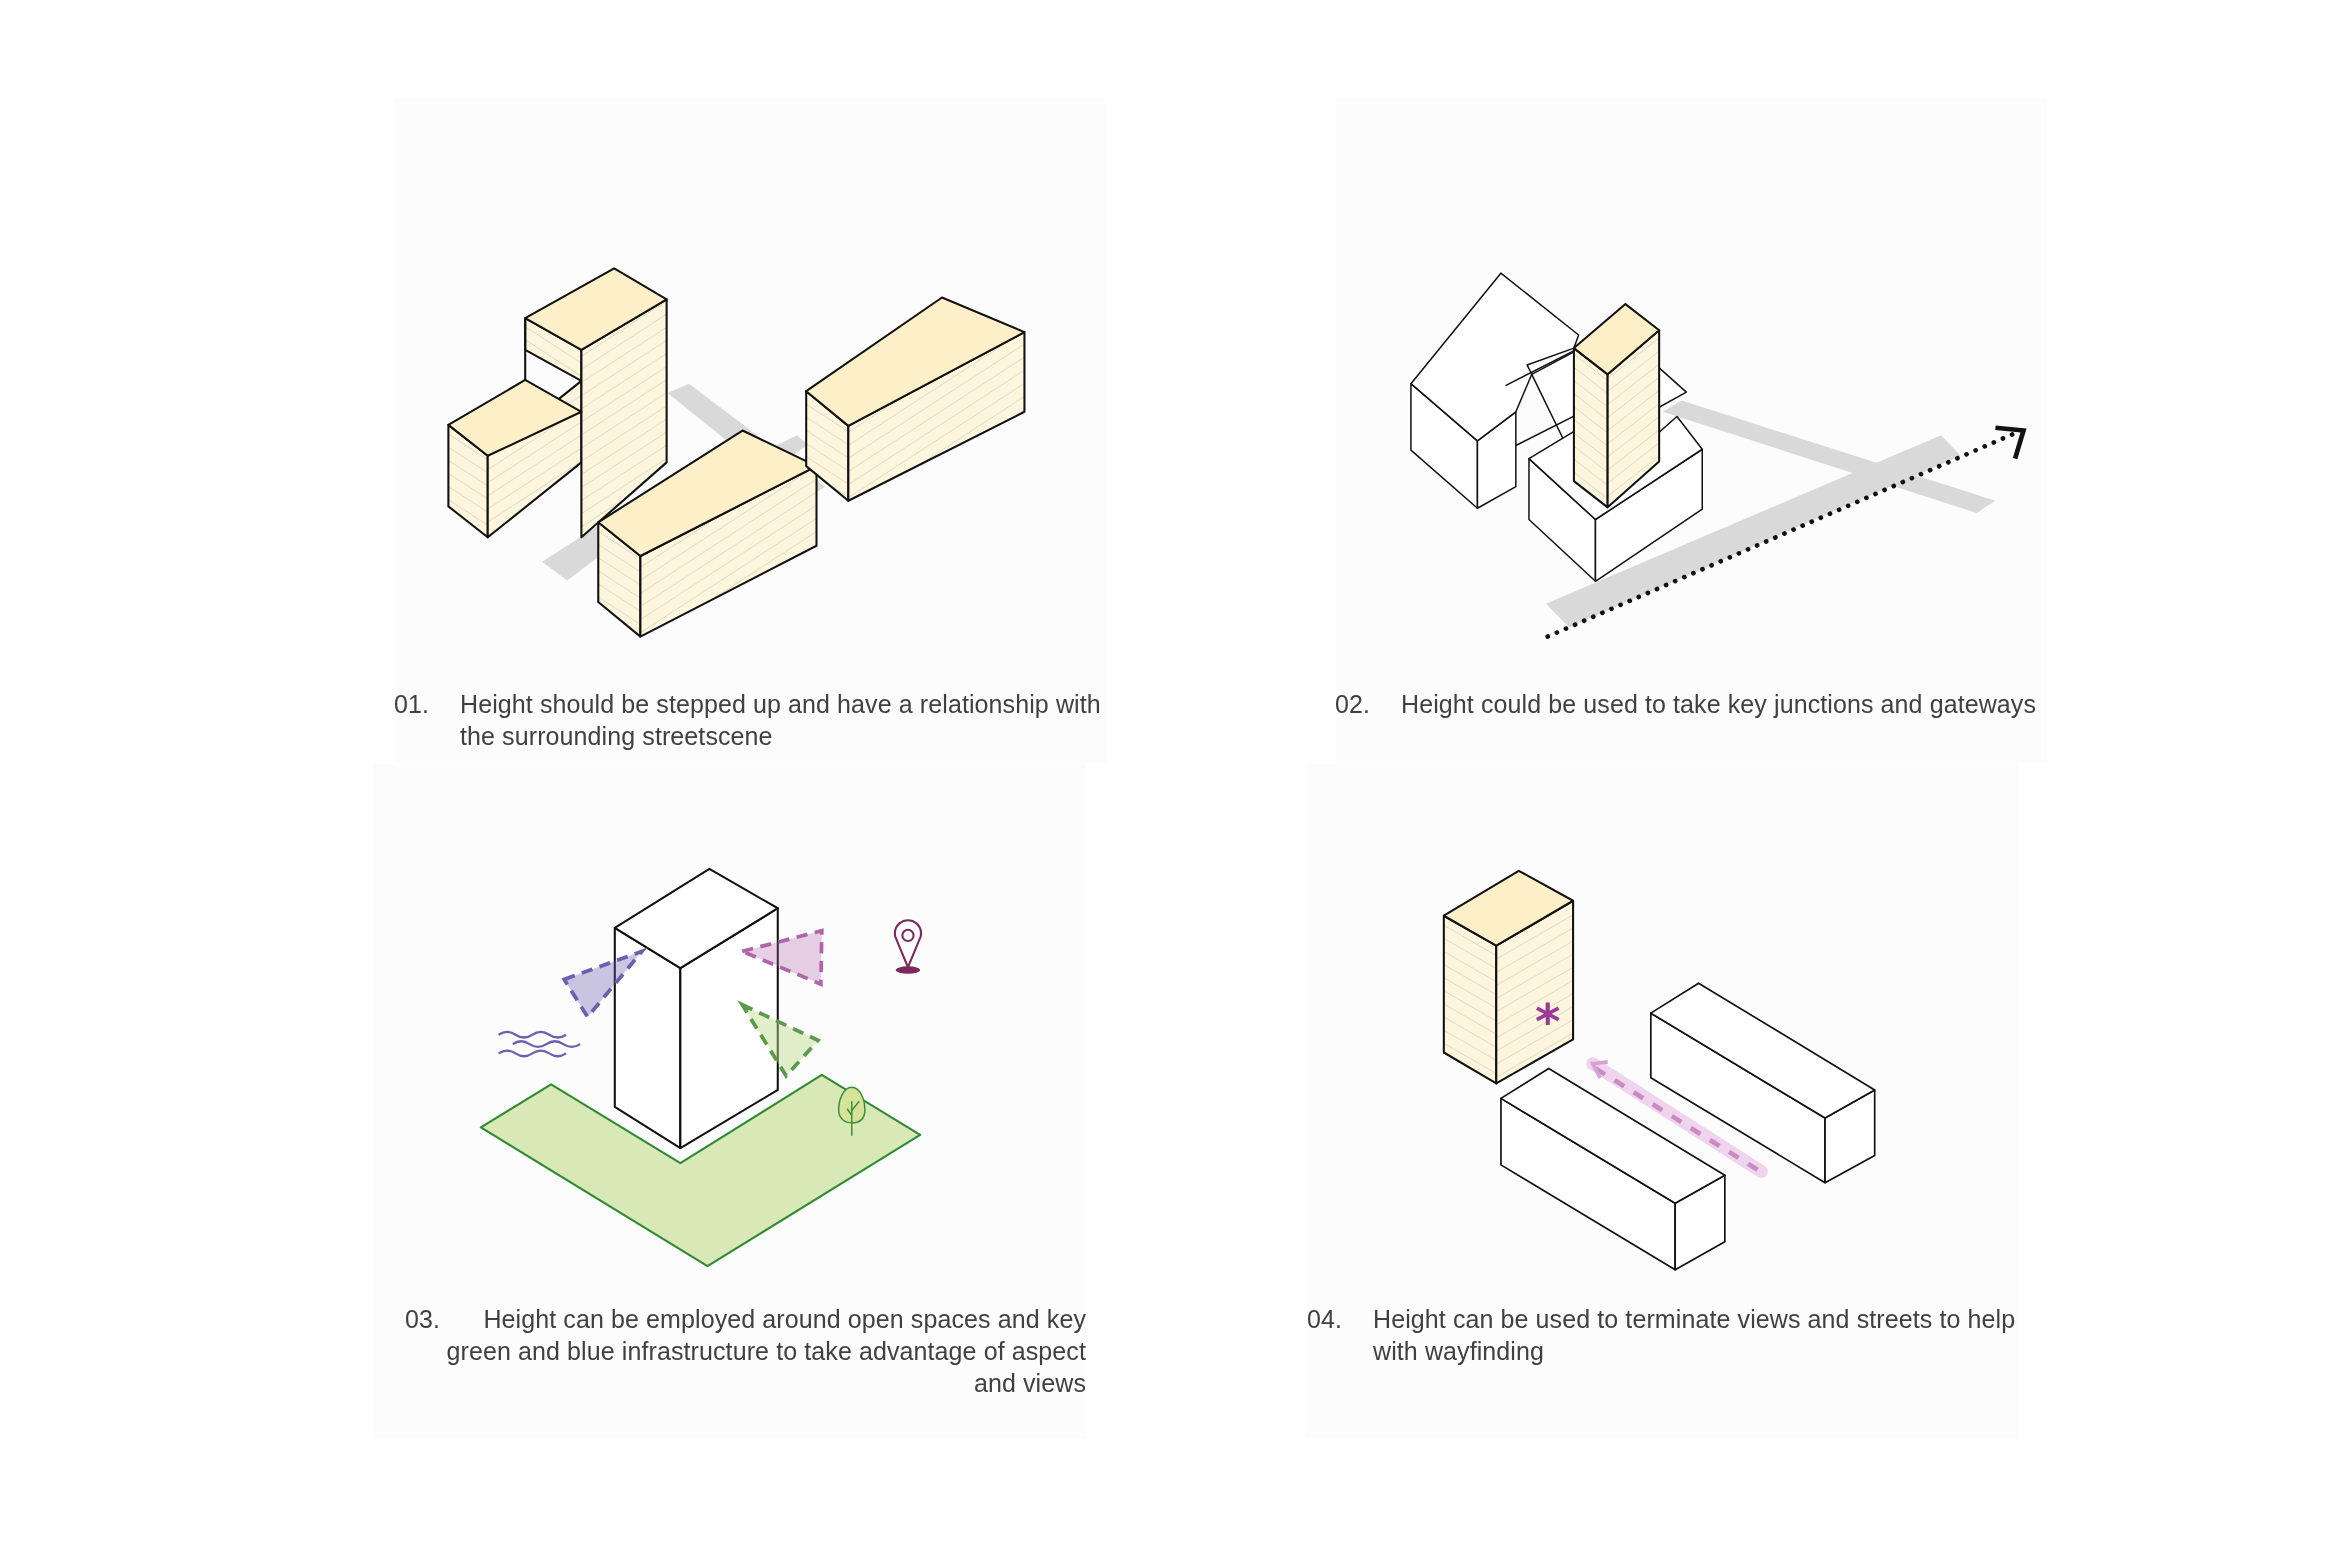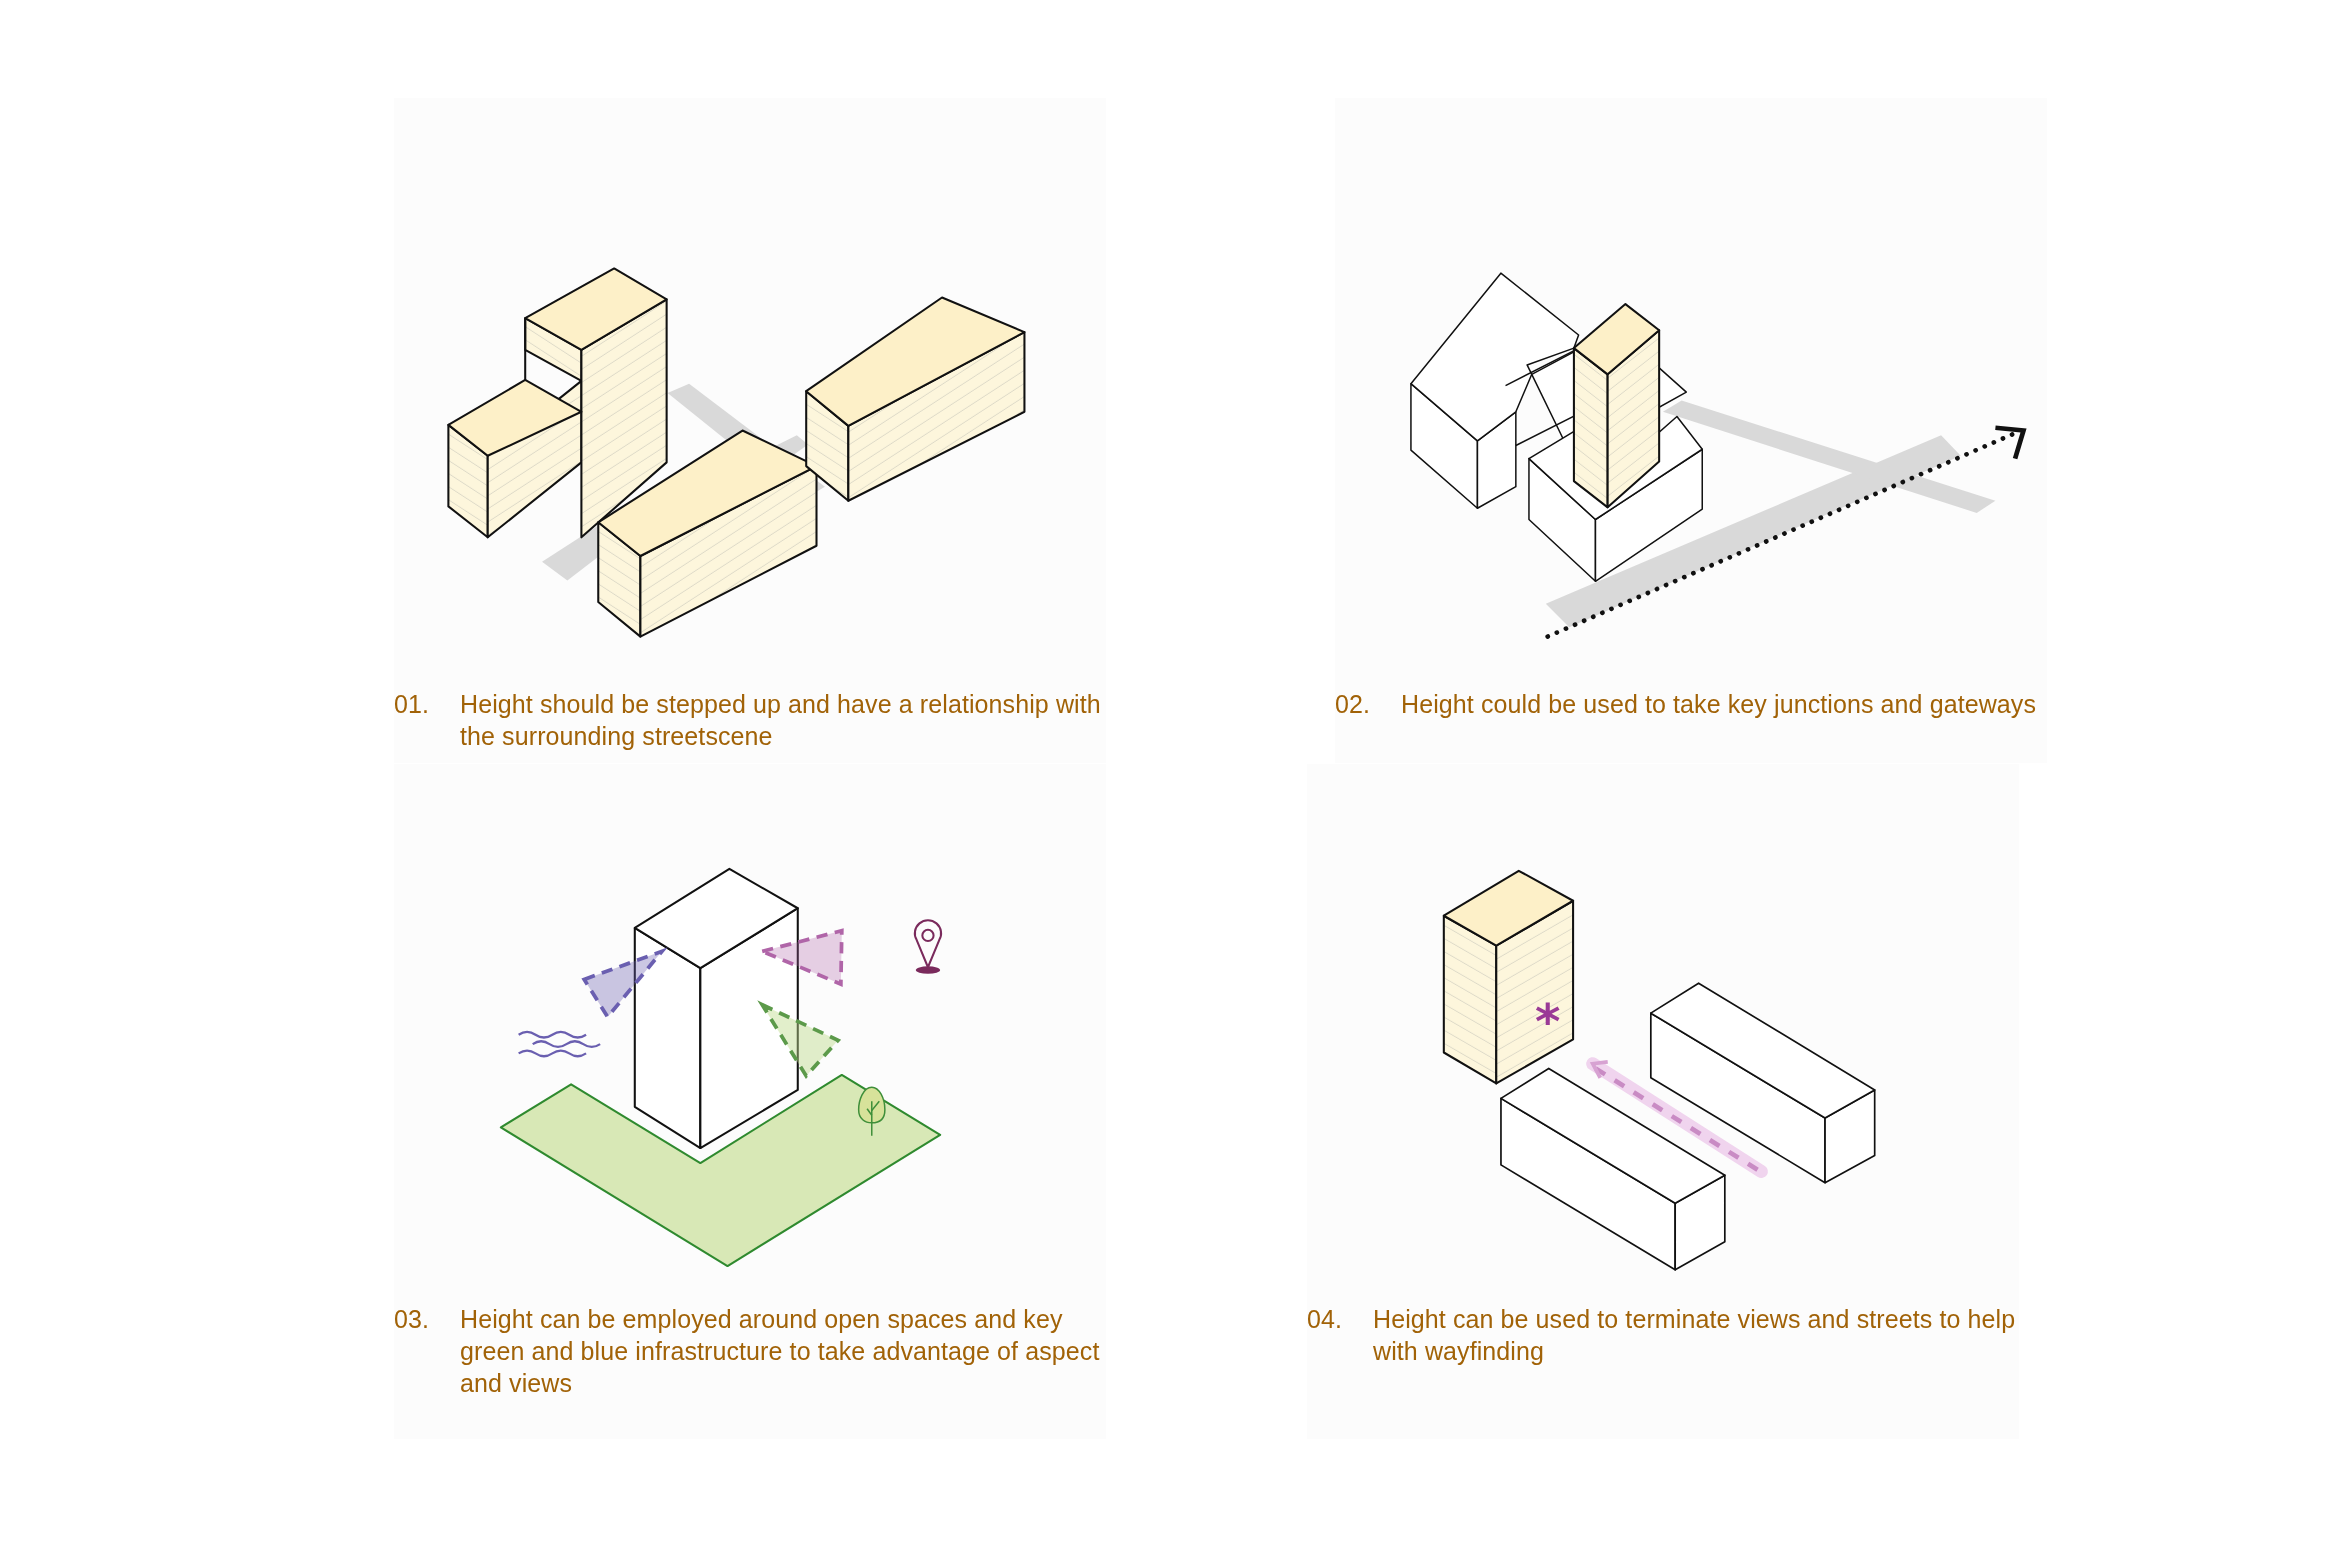--- a/index.html
+++ b/index.html
@@ -6,21 +6,21 @@
   body {
     width: 2342px; height: 1562px; background: #ffffff;
     position: relative; overflow: hidden;
     font-family: "Liberation Sans", "DejaVu Sans", sans-serif;
   }
   .panel {
     position: absolute; background: #fcfcfc;
   }
   .panel svg { position: absolute; left: 0; top: 0; overflow: visible; }
   .caption {
-    position: absolute; display: flex; color: #a16207;
+    position: absolute; display: flex; color: #404040;
     font-size: 25px; line-height: 32px; letter-spacing: 0.1px;
   }
   .caption .num { width: 66px; flex: none; }
   .caption .text { flex: 1; }
 </style>
 </head>
 <body>
 
 <div class="panel" style="left:394px;top:98px;width:712px;height:665px;">
   <svg width="712" height="562" viewBox="420 105 760 600">
@@ -111,21 +111,21 @@
       <line x1="1622" y1="680" x2="2123" y2="462" stroke="#111" stroke-width="5" stroke-linecap="round" stroke-dasharray="0.1 10.5"></line>
       <polyline points="2100,457 2130,460 2121,490" fill="none" stroke="#111" stroke-width="5"></polyline>
     </g>
   </svg>
   <div class="caption" style="left:0;top:590px;width:712px;">
     <span class="num">02.</span>
     <span class="text">Height could be used to take key junctions and gateways</span>
   </div>
 </div>
 
-<div class="panel" style="left:394px;top:764px;width:712px;height:675px;">
+<div class="panel" style="left:374px;top:764px;width:712px;height:675px;text-align:right;">
   <svg width="712" height="562" viewBox="420 815 760 600">
 
     <polygon points="534,1203 609,1157 747,1241 898,1147 1003,1211 776,1351" fill="#d8e8b6" stroke="#2f8a2f" stroke-width="2.2" stroke-linejoin="round"></polygon>
 
     <g fill="#ffffff" stroke="#111" stroke-linejoin="round">
       <polygon points="677,990 747,1033 747,1225 677,1181" stroke-width="2.2"></polygon>
       <polygon points="747,1033 851,969 851,1163 747,1225" stroke-width="2.2"></polygon>
       <polygon points="677,990 778,927 851,969 747,1033" stroke-width="2.2"></polygon>
       <line x1="747" y1="1033" x2="747" y2="1225" stroke-width="1.4"></line>
     </g>

